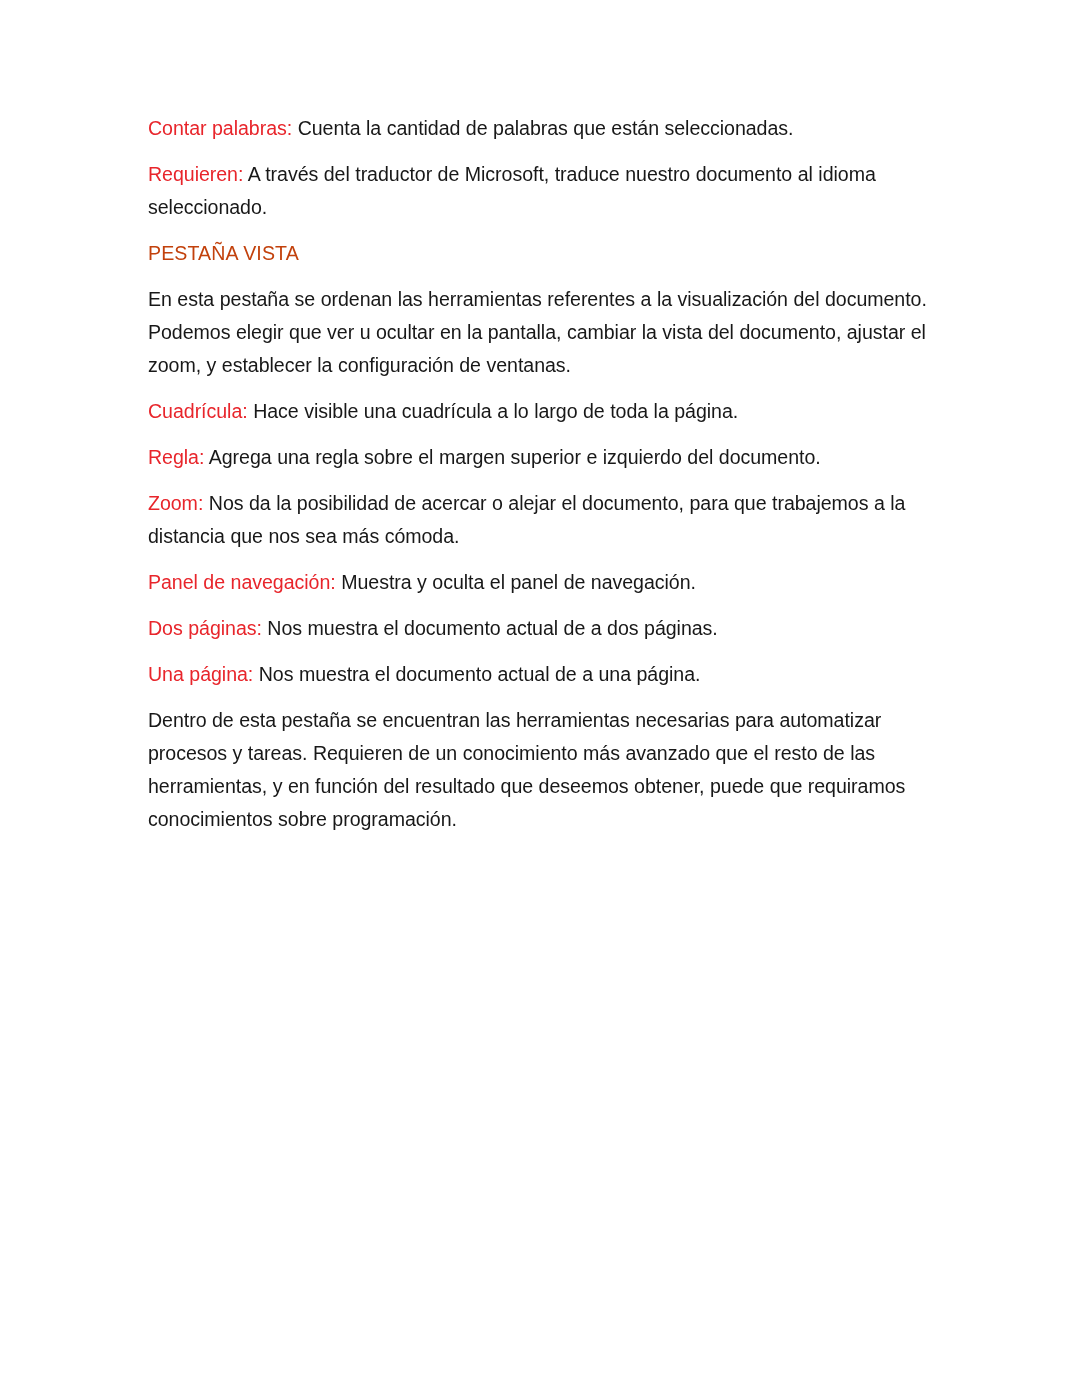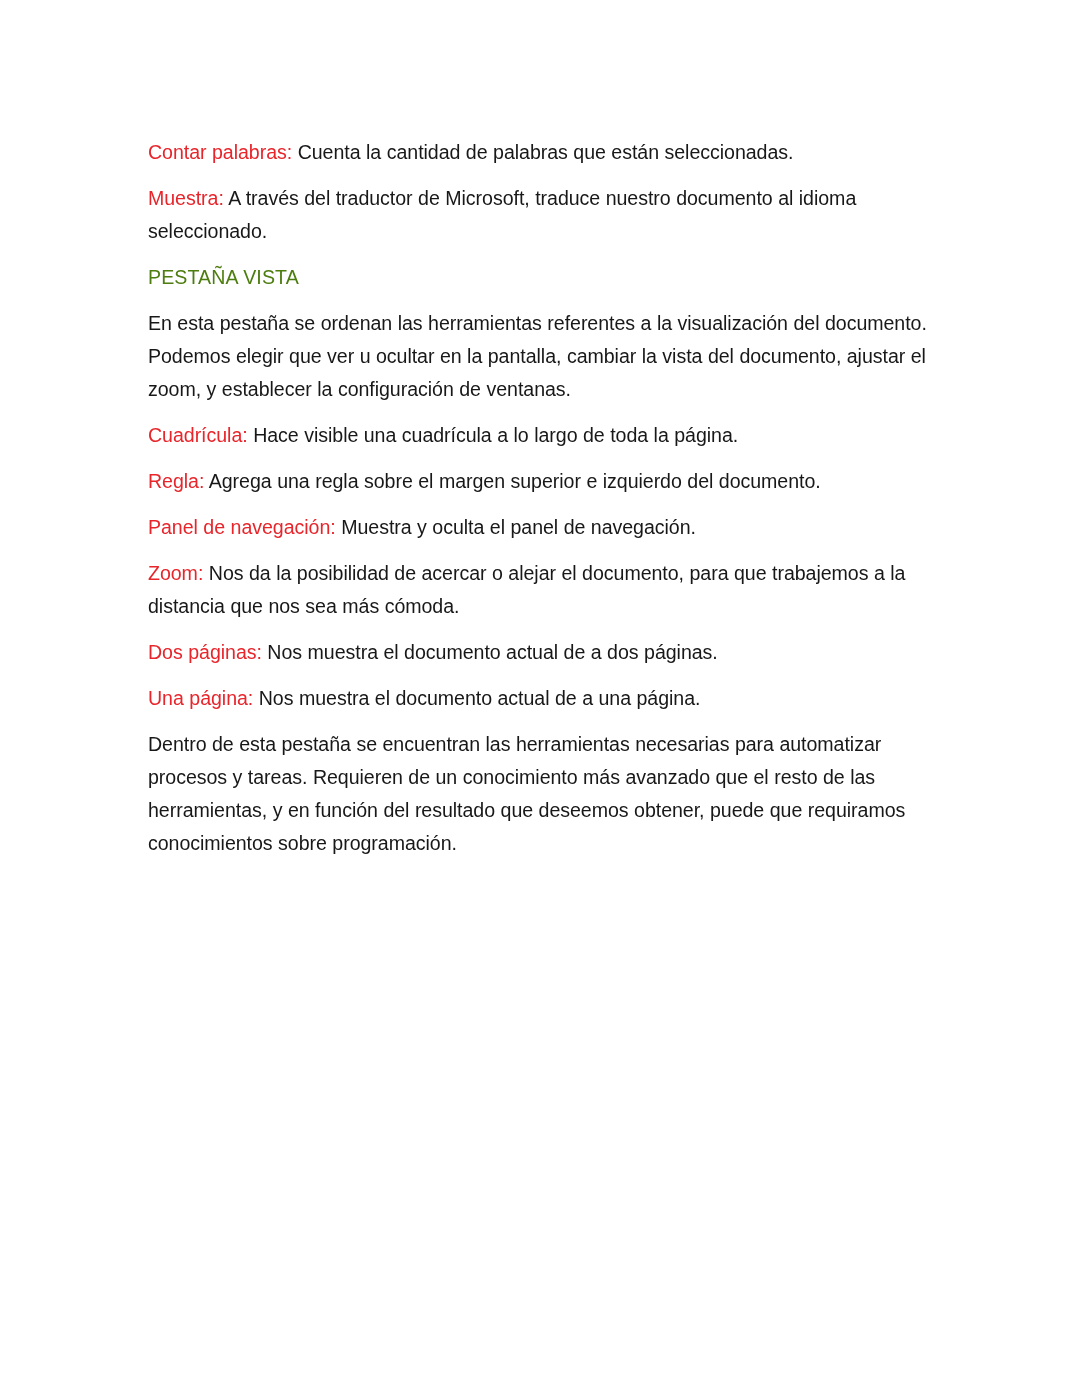--- a/index.html
+++ b/index.html
@@ -18,60 +18,60 @@
     position: relative;
     width: 1080px;
     height: 1397px;
     background: #ffffff;
     box-sizing: border-box;
     overflow: hidden;
   }
   .content {
     position: absolute;
     left: 148px;
-    top: 136px;
+    top: 112px;
     width: 786px;
   }
   .para {
     margin: 0 0 13px 0;
     font-size: 19.6px;
     line-height: 33px;
     color: #181818;
     text-align: left;
     letter-spacing: -0.05px;
     word-spacing: 0.1px;
   }
   .para:last-child {
     margin-bottom: 12px;
   }
   .heading {
     margin: 0 0 13px 0;
     font-size: 19.6px;
     line-height: 33px;
-    color: #4d7c0f;
+    color: #c2410c;
     font-weight: normal;
     letter-spacing: 0.1px;
   }
   .label {
     color: #E8252B;
   }
   .body-text {
     color: #181818;
   }
 </style>
 </head>
 <body>
 
 <div class="page">
   <div class="content" id="doc-body">
       <p class="para"><span class="label">Contar palabras:</span><span class="body-text"> Cuenta la cantidad de palabras que están seleccionadas.</span></p>
-      <p class="para"><span class="label">Muestra:</span><span class="body-text"> A través del traductor de Microsoft, traduce nuestro documento al idioma seleccionado.</span></p>
+      <p class="para"><span class="label">Requieren:</span><span class="body-text"> A través del traductor de Microsoft, traduce nuestro documento al idioma seleccionado.</span></p>
       <div class="heading">PESTAÑA VISTA</div>
       <p class="para">En esta pestaña se ordenan las herramientas referentes a la visualización del documento. Podemos elegir que ver u ocultar en la pantalla, cambiar la vista del documento, ajustar el zoom, y establecer la configuración de ventanas.</p>
       <p class="para"><span class="label">Cuadrícula:</span><span class="body-text"> Hace visible una cuadrícula a lo largo de toda la página.</span></p>
       <p class="para"><span class="label">Regla:</span><span class="body-text"> Agrega una regla sobre el margen superior e izquierdo del documento.</span></p>
+      <p class="para"><span class="label">Zoom:</span><span class="body-text"> Nos da la posibilidad de acercar o alejar el documento, para que trabajemos a la distancia que nos sea más cómoda.</span></p>
       <p class="para"><span class="label">Panel de navegación:</span><span class="body-text"> Muestra y oculta el panel de navegación.</span></p>
-      <p class="para"><span class="label">Zoom:</span><span class="body-text"> Nos da la posibilidad de acercar o alejar el documento, para que trabajemos a la distancia que nos sea más cómoda.</span></p>
       <p class="para"><span class="label">Dos páginas:</span><span class="body-text"> Nos muestra el documento actual de a dos páginas.</span></p>
       <p class="para"><span class="label">Una página:</span><span class="body-text"> Nos muestra el documento actual de a una página.</span></p>
       <p class="para">Dentro de esta pestaña se encuentran las herramientas necesarias para automatizar procesos y tareas. Requieren de un conocimiento más avanzado que el resto de las herramientas, y en función del resultado que deseemos obtener, puede que requiramos conocimientos sobre programación.</p>
     </div>
 </div>
 
 </body></html>

